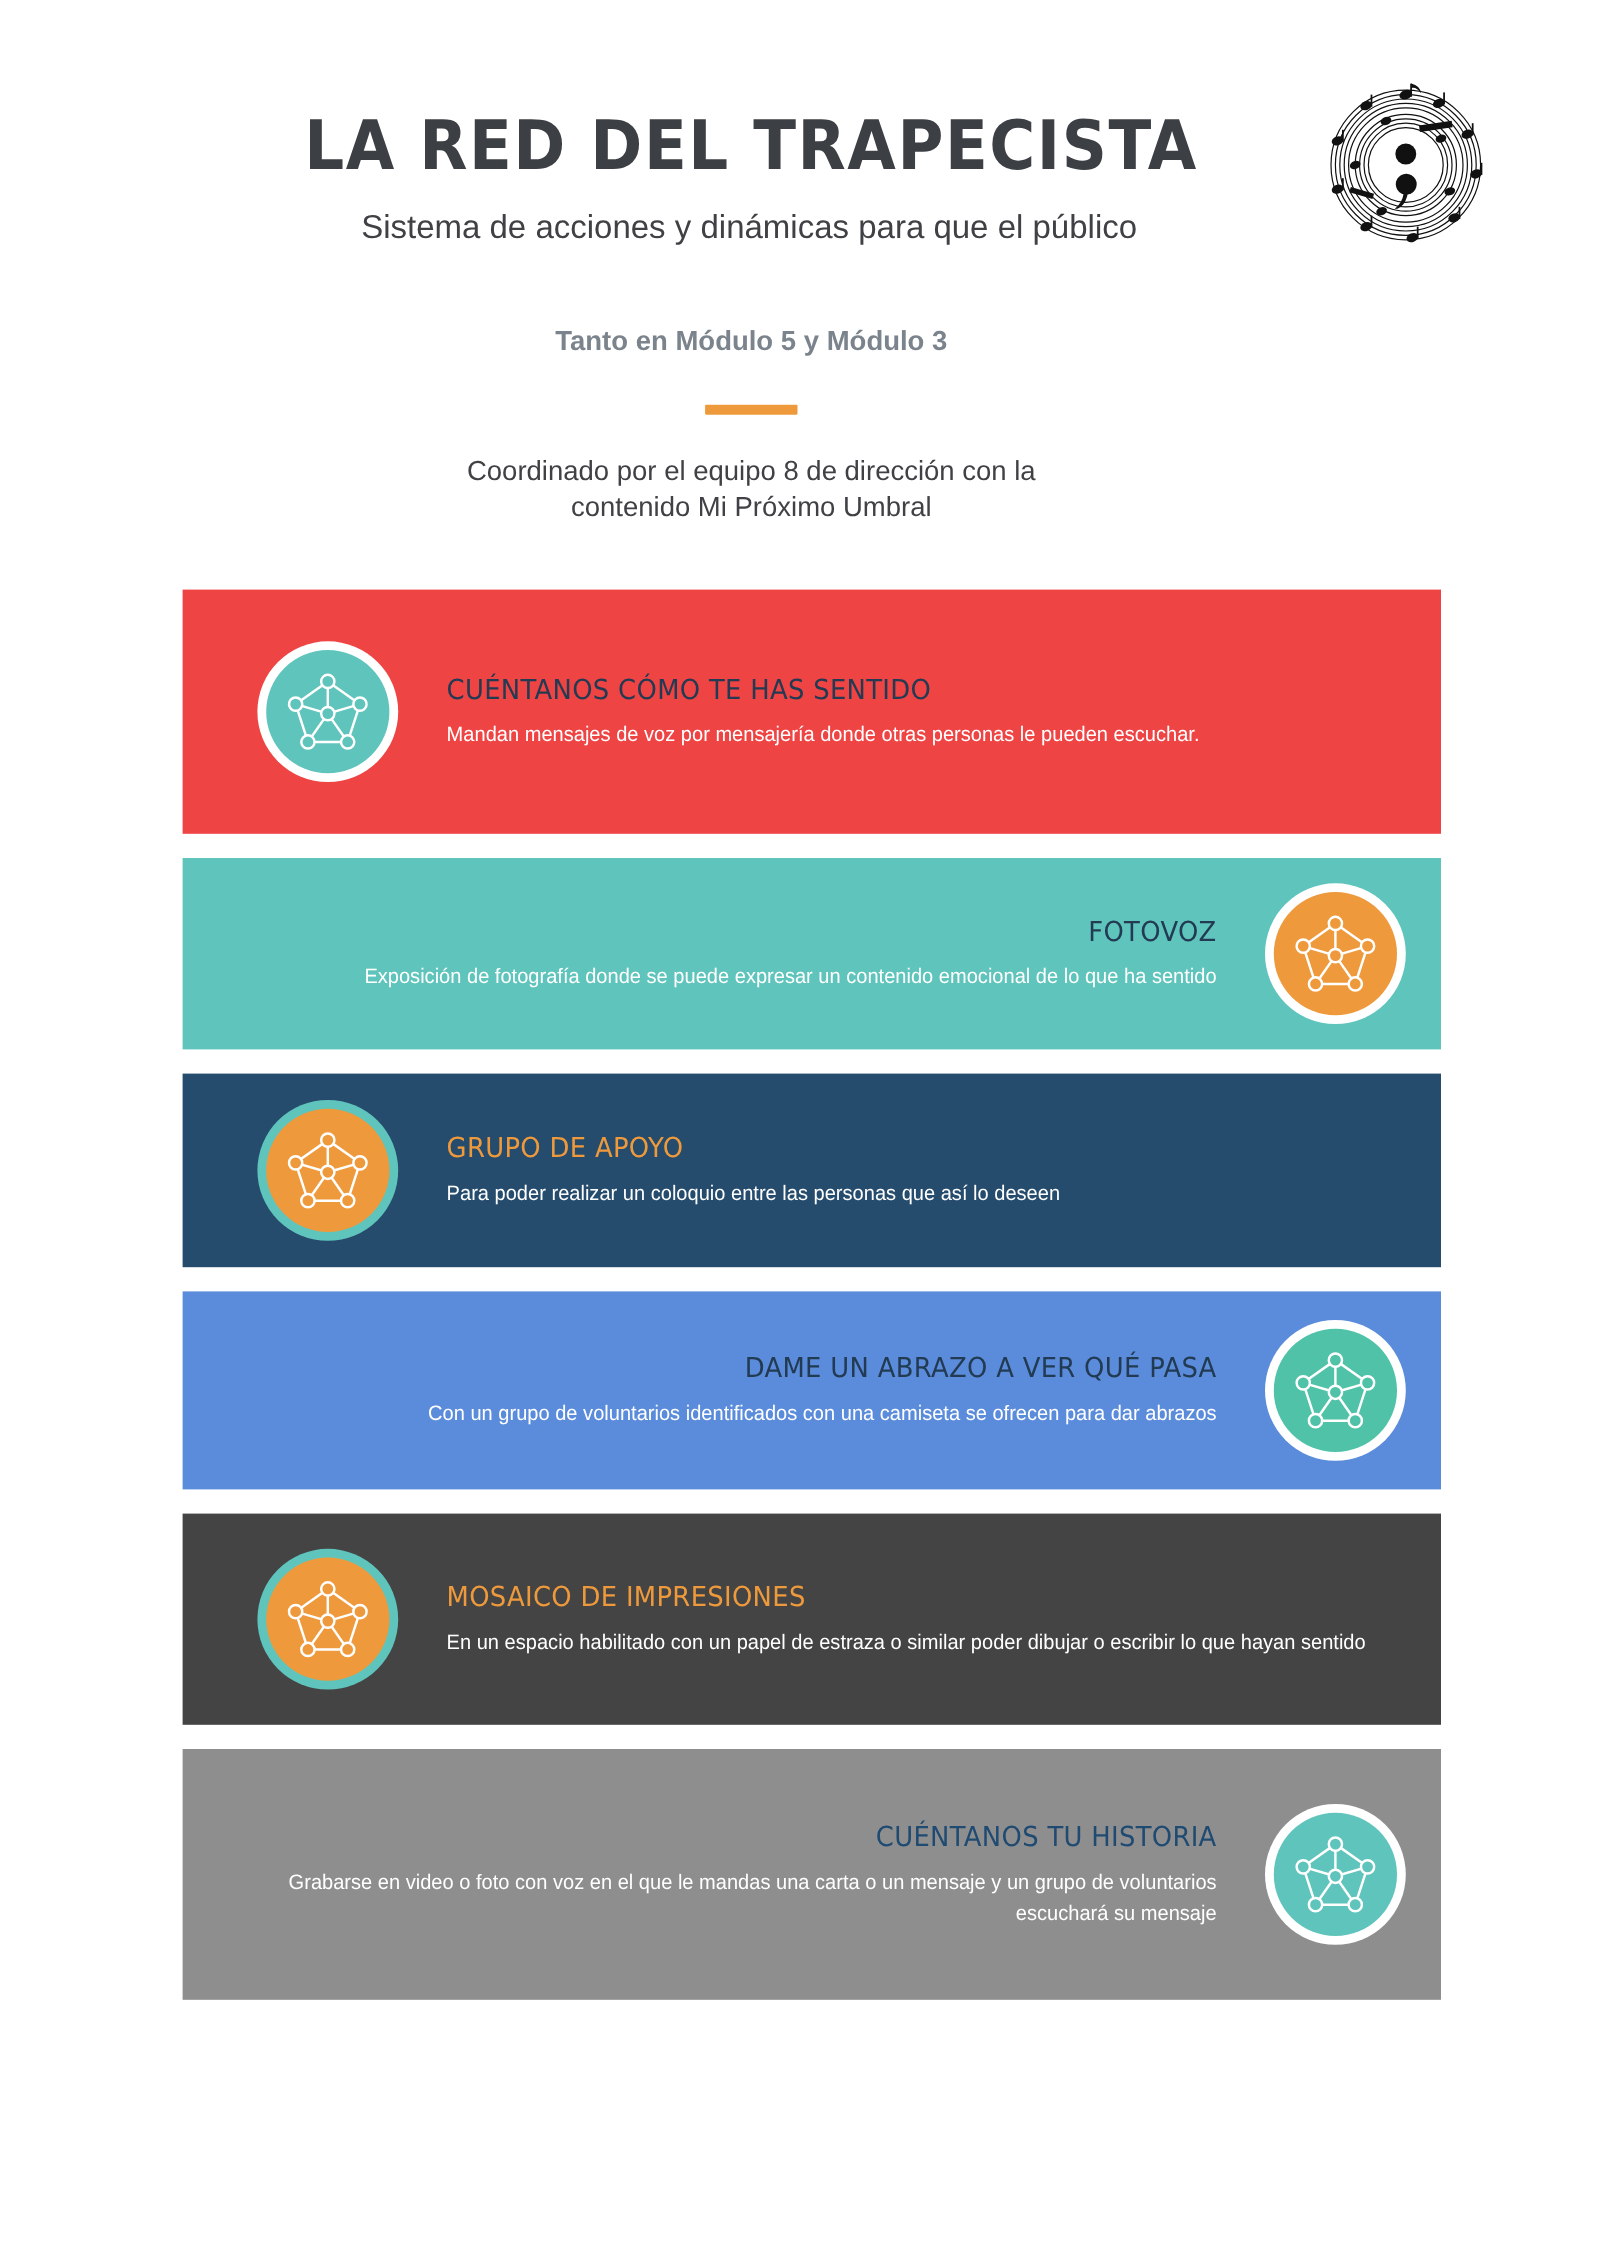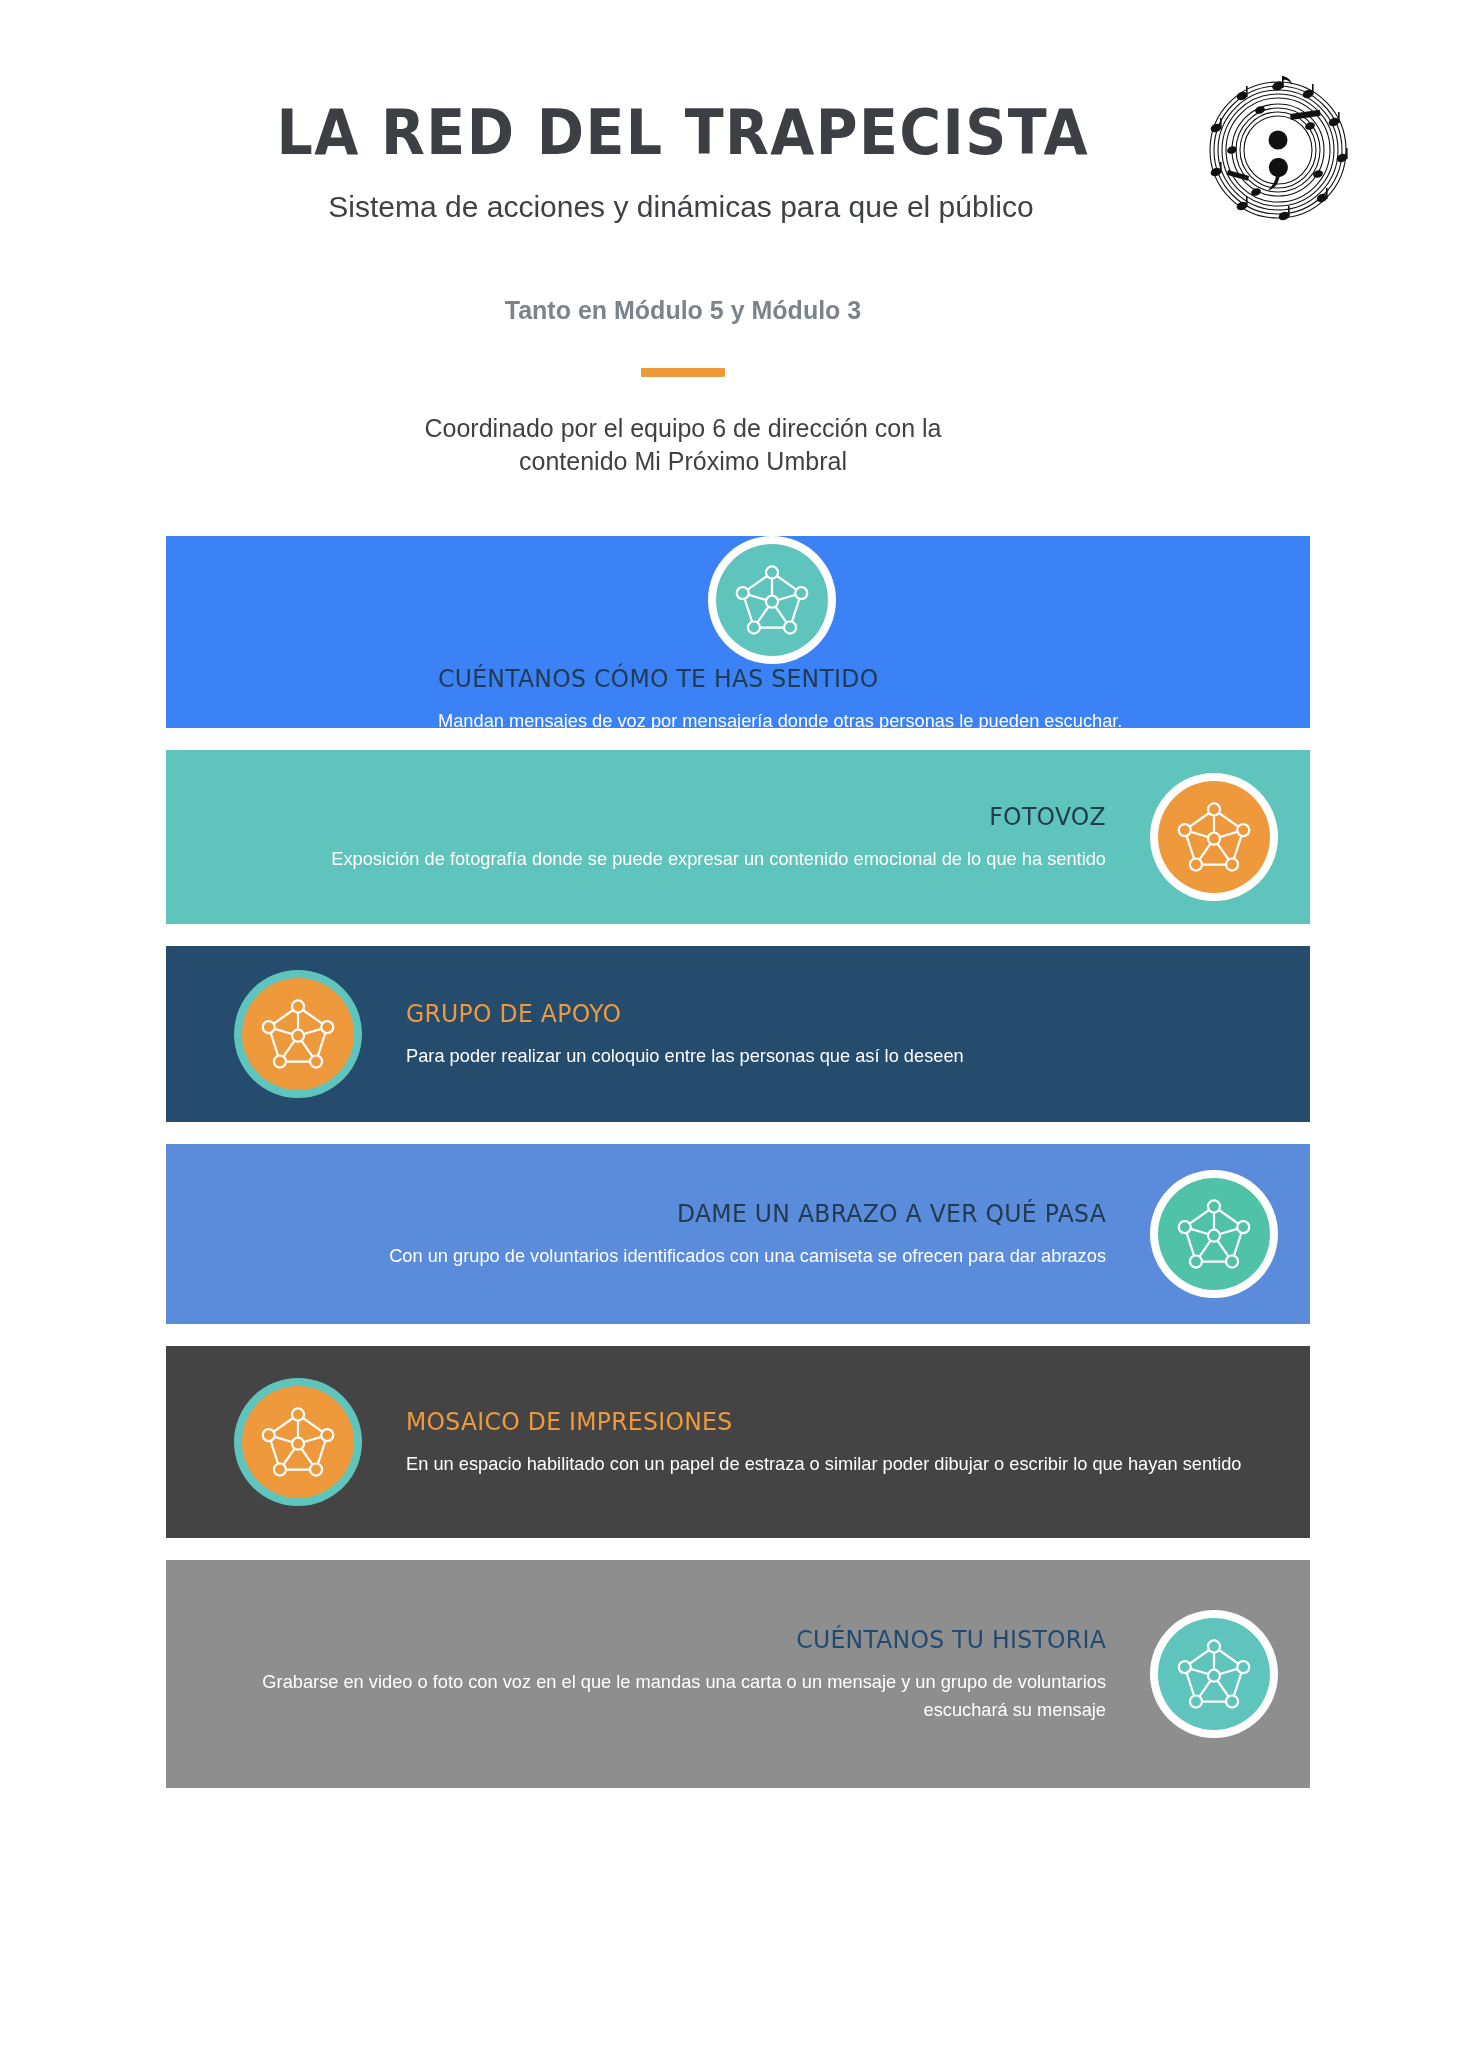--- a/index.html
+++ b/index.html
@@ -110,21 +110,21 @@
   .banddesc{
     font-size:19px;
     line-height:1.45;
     color:#ffffff;
     transform:scaleX(0.96);
     transform-origin:left center;
   }
   .band.right .banddesc{transform-origin:right center;}
 
   
-  .b1{height:192px;background:#3b82f6;flex-direction:column;}
+  .b1{height:222px;background:#ef4444;}
   .b2{height:174px;background:#5FC4BC;}
   .b3{height:176px;background:#254B6D;}
   .b4{height:180px;background:#5A8CDB;}
   .b5{height:192px;background:#444444;justify-content:space-between;}
   .b6{height:228px;background:#8E8E8E;}
 
   .b1 .bandtitle{color:#223a52;}
   .b2 .bandtitle{color:#223a52;}
   .b3 .bandtitle{color:#EE9A3C;}
   .b4 .bandtitle{color:#223a52;}
@@ -193,21 +193,21 @@
 
     <div class="subtitle">
       <div>Sistema de acciones  y dinámicas para que el público</div>
     </div>
 
     <div class="modules">Tanto en Módulo 5 y Módulo 3</div>
 
     <div class="divider"></div>
 
     <div class="credit">
-      <div>Coordinado por el equipo 6 de dirección con la</div>
+      <div>Coordinado por el equipo 8 de dirección con la</div>
       <div>contenido Mi Próximo Umbral</div>
     </div>
   </div>
 
   <div class="bands">
 
     <div class="band left b1">
       <div class="badge">
         <div class="disc" style="background:#5FC4BC">
           <svg viewBox="0 0 100 100">

